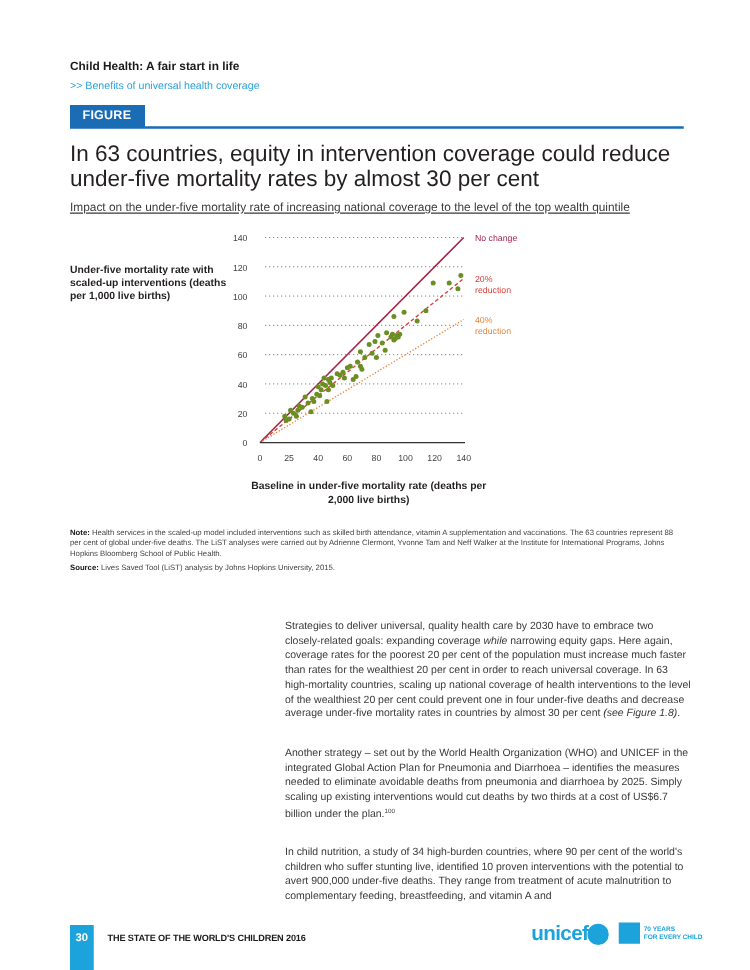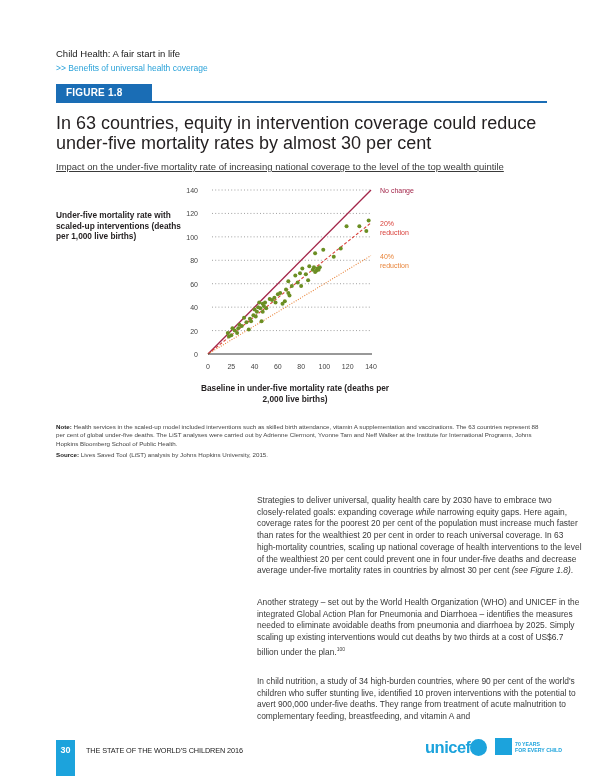--- a/index.html
+++ b/index.html
@@ -1,36 +1,36 @@
 <!DOCTYPE html>
 <html><head>
 <meta charset="utf-8">
 <style>
   html, body { margin: 0; padding: 0; background: #ffffff; }
   body { width: 600px; height: 776px; position: relative; overflow: hidden;
          font-family: "Liberation Sans", sans-serif; color: #231f20; }
   .abs { position: absolute; }
-  .section { left: 56px; top: 48px; font-size: 9.5px; font-weight: normal; color: #1a1a1a; }
+  .section { left: 56px; top: 48px; font-size: 9.5px; font-weight: bold; color: #1a1a1a; }
   .subsection { left: 56px; top: 63px; font-size: 8.5px; color: #2aa2d9; }
-  .fig-badge { left: 56px; top: 84px; width: 96px; height: 18px; background: #1a6db5; color: #fff;
+  .fig-badge { left: 56px; top: 84px; width: 60px; height: 18px; background: #1a6db5; color: #fff;
                font-size: 10px; font-weight: bold; line-height: 18px; padding-left: 10px; box-sizing: border-box; letter-spacing: 0.2px; }
   .fig-rule { left: 56px; top: 101px; width: 491px; height: 2px; background: #1a6db5; }
   .fig-title { left: 56px; top: 113px; width: 490px; font-size: 18px; line-height: 20px; color: #231f20; }
   .fig-sub { left: 56px; top: 161px; width: 500px; font-size: 9.5px; color: #3a3a3a; text-decoration: underline; }
   .ylabel { left: 56px; top: 186px; width: 130px; font-size: 8.3px; line-height: 10.5px; color: #231f20; font-weight: 600; margin-top: 24px; }
   .xlabel { left: 200px; top: 383px; width: 190px; text-align: center; font-size: 8.3px; line-height: 11px; color: #231f20; font-weight: 600; }
   .note { left: 56px; top: 423px; width: 490px; font-size: 6.2px; line-height: 8.3px; color: #444; }
   .note b, .source b { color: #1a1a1a; }
   .source { left: 56px; top: 451px; width: 490px; font-size: 6.2px; color: #444; }
-  .body-text { left: 228px; width: 325px; font-size: 8.4px; line-height: 11.7px; color: #3a3a3a; margin-left: 29px; }
+  .body-text { left: 228px; width: 325px; font-size: 8.4px; line-height: 11.7px; color: #3a3a3a; }
   .p1 { top: 495px; } .p2 { top: 597px; } .p3 { top: 676px; }
   .sup { font-size: 5px; vertical-align: super; }
   .page-num { left: 56px; top: 740px; width: 19px; height: 36px; background: #1ca3dc; color: #fff;
               font-size: 9px; font-weight: bold; text-align: center; line-height: 21px; }
-  .pub-title { left: 86px; top: 746px; font-size: 7.3px; font-weight: normal; color: #1a1a1a; letter-spacing: -0.1px; }
+  .pub-title { left: 86px; top: 746px; font-size: 7.3px; font-weight: bold; color: #1a1a1a; letter-spacing: -0.1px; }
   .unicef-logo { left: 425px; top: 738px; font-size: 16.5px; color: #1ca3dc; font-weight: bold; letter-spacing: -0.5px; text-align: right; }
   .unicef-emblem { left: 470px; top: 739px; width: 17px; height: 17px; border-radius: 50%; background: #1ca3dc; }
   .seventy { left: 495px; top: 738px; width: 17px; height: 17px; background: #1ca3dc; }
   .seventy-text { left: 515px; top: 741px; font-size: 5.2px; line-height: 6px; color: #1ca3dc; font-weight: bold; }
   svg text { font-family: "Liberation Sans", sans-serif; }
 </style>
 </head>
 <body>
 
 <div class="abs section">Child Health: A fair start in life</div>

